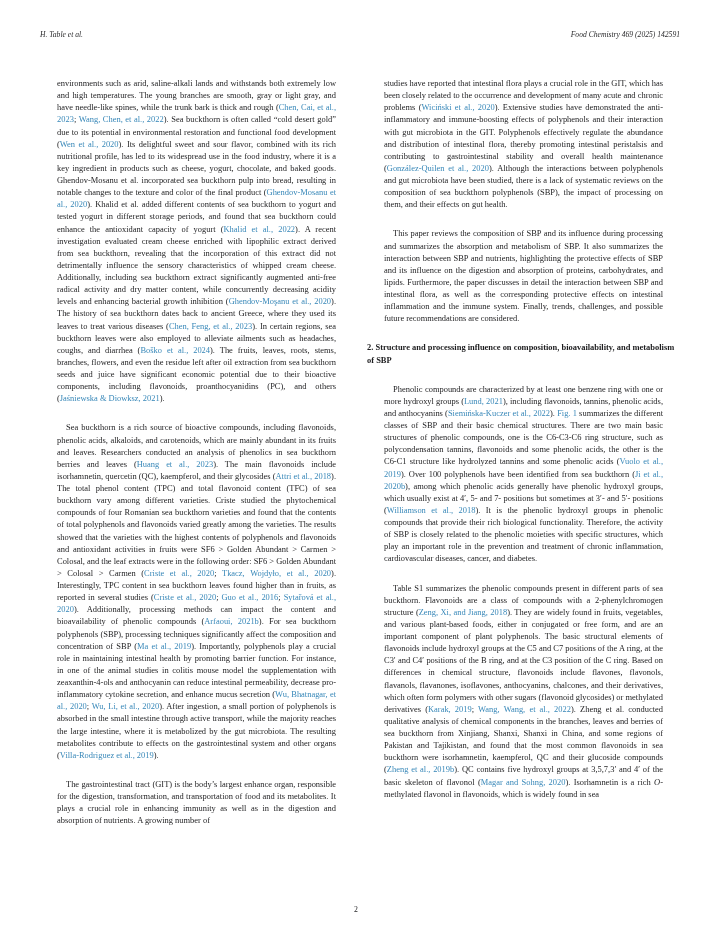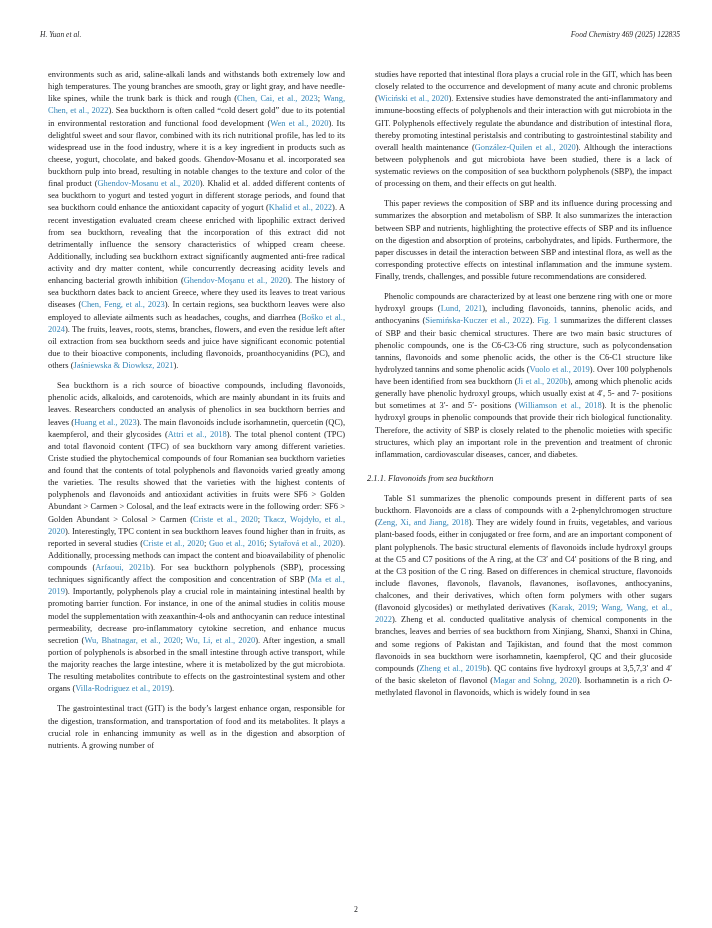--- a/index.html
+++ b/index.html
@@ -20,21 +20,21 @@
     font-style:italic; font-size:7.6px; color:#2a2a2c;
     margin-bottom:21px;
   }
   .columns { display:flex; gap:14px; }
   .col {
     width:313px;
     font-size:8.45px;
     line-height:12.12px;
     text-align:justify;
   }
-  .col p { margin:8px; }
+  .col p { margin:17px; }
   .col p.indent { text-indent:9px; }
   .cite { color:#3787b8; }
   .em { font-style:italic; }
   h2.sec {
     font-size:8.45px; line-height:12.12px;
     font-weight:bold; margin:12px 0 12px 0; text-align:left;
   }
   h3.subsec {
     font-size:8.45px; line-height:12.12px;
     font-style:italic; font-weight:normal; margin:12px 0 12px 0; text-align:left;
@@ -43,35 +43,35 @@
   .footer {
     position:absolute; left:0; bottom:14px; width:712px;
     text-align:center; font-size:7.8px; color:#1d1d1f;
   }
 </style>
 </head>
 <body>
 
 <div class="page">
   <div class="runhead">
-    <span>H. Yuan et al.</span>
-    <span>Food Chemistry 469 (2025) 122835</span>
+    <span>H. Table et al.</span>
+    <span>Food Chemistry 469 (2025) 142591</span>
   </div>
 
   <div class="columns">
     <div class="col" id="col-left">
         <p><span>environments such as arid, saline-alkali lands and withstands both extremely low and high temperatures. The young branches are smooth, gray or light gray, and have needle-like spines, while the trunk bark is thick and rough (</span><span class="cite">Chen, Cai, et al., 2023</span><span>; </span><span class="cite">Wang, Chen, et al., 2022</span><span>). Sea buckthorn is often called “cold desert gold” due to its potential in environmental restoration and functional food development (</span><span class="cite">Wen et al., 2020</span><span>). Its delightful sweet and sour flavor, combined with its rich nutritional profile, has led to its widespread use in the food industry, where it is a key ingredient in products such as cheese, yogurt, chocolate, and baked goods. Ghendov-Mosanu et al. incorporated sea buckthorn pulp into bread, resulting in notable changes to the texture and color of the final product (</span><span class="cite">Ghendov-Mosanu et al., 2020</span><span>). Khalid et al. added different contents of sea buckthorn to yogurt and tested yogurt in different storage periods, and found that sea buckthorn could enhance the antioxidant capacity of yogurt (</span><span class="cite">Khalid et al., 2022</span><span>). A recent investigation evaluated cream cheese enriched with lipophilic extract derived from sea buckthorn, revealing that the incorporation of this extract did not detrimentally influence the sensory characteristics of whipped cream cheese. Additionally, including sea buckthorn extract significantly augmented anti-free radical activity and dry matter content, while concurrently decreasing acidity levels and enhancing bacterial growth inhibition (</span><span class="cite">Ghendov-Moşanu et al., 2020</span><span>). The history of sea buckthorn dates back to ancient Greece, where they used its leaves to treat various diseases (</span><span class="cite">Chen, Feng, et al., 2023</span><span>). In certain regions, sea buckthorn leaves were also employed to alleviate ailments such as headaches, coughs, and diarrhea (</span><span class="cite">Boško et al., 2024</span><span>). The fruits, leaves, roots, stems, branches, flowers, and even the residue left after oil extraction from sea buckthorn seeds and juice have significant economic potential due to their bioactive components, including flavonoids, proanthocyanidins (PC), and others (</span><span class="cite">Jaśniewska &amp; Diowksz, 2021</span><span>).</span></p>
         <p class="indent"><span>Sea buckthorn is a rich source of bioactive compounds, including flavonoids, phenolic acids, alkaloids, and carotenoids, which are mainly abundant in its fruits and leaves. Researchers conducted an analysis of phenolics in sea buckthorn berries and leaves (</span><span class="cite">Huang et al., 2023</span><span>). The main flavonoids include isorhamnetin, quercetin (QC), kaempferol, and their glycosides (</span><span class="cite">Attri et al., 2018</span><span>). The total phenol content (TPC) and total flavonoid content (TFC) of sea buckthorn vary among different varieties. Criste studied the phytochemical compounds of four Romanian sea buckthorn varieties and found that the contents of total polyphenols and flavonoids varied greatly among the varieties. The results showed that the varieties with the highest contents of polyphenols and flavonoids and antioxidant activities in fruits were SF6 &gt; Golden Abundant &gt; Carmen &gt; Colosal, and the leaf extracts were in the following order: SF6 &gt; Golden Abundant &gt; Colosal &gt; Carmen (</span><span class="cite">Criste et al., 2020</span><span>; </span><span class="cite">Tkacz, Wojdyło, et al., 2020</span><span>). Interestingly, TPC content in sea buckthorn leaves found higher than in fruits, as reported in several studies (</span><span class="cite">Criste et al., 2020</span><span>; </span><span class="cite">Guo et al., 2016</span><span>; </span><span class="cite">Sytařová et al., 2020</span><span>). Additionally, processing methods can impact the content and bioavailability of phenolic compounds (</span><span class="cite">Arfaoui, 2021b</span><span>). For sea buckthorn polyphenols (SBP), processing techniques significantly affect the composition and concentration of SBP (</span><span class="cite">Ma et al., 2019</span><span>). Importantly, polyphenols play a crucial role in maintaining intestinal health by promoting barrier function. For instance, in one of the animal studies in colitis mouse model the supplementation with zeaxanthin-4-ols and anthocyanin can reduce intestinal permeability, decrease pro-inflammatory cytokine secretion, and enhance mucus secretion (</span><span class="cite">Wu, Bhatnagar, et al., 2020</span><span>; </span><span class="cite">Wu, Li, et al., 2020</span><span>). After ingestion, a small portion of polyphenols is absorbed in the small intestine through active transport, while the majority reaches the large intestine, where it is metabolized by the gut microbiota. The resulting metabolites contribute to effects on the gastrointestinal system and other organs (</span><span class="cite">Villa-Rodriguez et al., 2019</span><span>).</span></p>
         <p class="indent"><span>The gastrointestinal tract (GIT) is the body’s largest enhance organ, responsible for the digestion, transformation, and transportation of food and its metabolites. It plays a crucial role in enhancing immunity as well as in the digestion and absorption of nutrients. A growing number of</span></p>
       </div>
     <div class="col" id="col-right">
         <p><span>studies have reported that intestinal flora plays a crucial role in the GIT, which has been closely related to the occurrence and development of many acute and chronic problems (</span><span class="cite">Wiciński et al., 2020</span><span>). Extensive studies have demonstrated the anti-inflammatory and immune-boosting effects of polyphenols and their interaction with gut microbiota in the GIT. Polyphenols effectively regulate the abundance and distribution of intestinal flora, thereby promoting intestinal peristalsis and contributing to gastrointestinal stability and overall health maintenance (</span><span class="cite">González-Quilen et al., 2020</span><span>). Although the interactions between polyphenols and gut microbiota have been studied, there is a lack of systematic reviews on the composition of sea buckthorn polyphenols (SBP), the impact of processing on them, and their effects on gut health.</span></p>
         <p class="indent"><span>This paper reviews the composition of SBP and its influence during processing and summarizes the absorption and metabolism of SBP. It also summarizes the interaction between SBP and nutrients, highlighting the protective effects of SBP and its influence on the digestion and absorption of proteins, carbohydrates, and lipids. Furthermore, the paper discusses in detail the interaction between SBP and intestinal flora, as well as the corresponding protective effects on intestinal inflammation and the immune system. Finally, trends, challenges, and possible future recommendations are considered.</span></p>
+        <h2 class="sec"><span>2. Structure and processing influence on composition, bioavailability, and metabolism of SBP</span></h2>
         <p class="indent"><span>Phenolic compounds are characterized by at least one benzene ring with one or more hydroxyl groups (</span><span class="cite">Lund, 2021</span><span>), including flavonoids, tannins, phenolic acids, and anthocyanins (</span><span class="cite">Siemińska-Kuczer et al., 2022</span><span>). </span><span class="cite">Fig. 1</span><span> summarizes the different classes of SBP and their basic chemical structures. There are two main basic structures of phenolic compounds, one is the C6-C3-C6 ring structure, such as polycondensation tannins, flavonoids and some phenolic acids, the other is the C6-C1 structure like hydrolyzed tannins and some phenolic acids (</span><span class="cite">Vuolo et al., 2019</span><span>). Over 100 polyphenols have been identified from sea buckthorn (</span><span class="cite">Ji et al., 2020b</span><span>), among which phenolic acids generally have phenolic hydroxyl groups, which usually exist at 4′, 5- and 7- positions but sometimes at 3′- and 5′- positions (</span><span class="cite">Williamson et al., 2018</span><span>). It is the phenolic hydroxyl groups in phenolic compounds that provide their rich biological functionality. Therefore, the activity of SBP is closely related to the phenolic moieties with specific structures, which play an important role in the prevention and treatment of chronic inflammation, cardiovascular diseases, cancer, and diabetes.</span></p>
-        <h3 class="subsec tight"><span>2.1.1. Flavonoids from sea buckthorn</span></h3>
         <p class="indent"><span>Table S1 summarizes the phenolic compounds present in different parts of sea buckthorn. Flavonoids are a class of compounds with a 2-phenylchromogen structure (</span><span class="cite">Zeng, Xi, and Jiang, 2018</span><span>). They are widely found in fruits, vegetables, and various plant-based foods, either in conjugated or free form, and are an important component of plant polyphenols. The basic structural elements of flavonoids include hydroxyl groups at the C5 and C7 positions of the A ring, at the C3′ and C4′ positions of the B ring, and at the C3 position of the C ring. Based on differences in chemical structure, flavonoids include flavones, flavonols, flavanols, flavanones, isoflavones, anthocyanins, chalcones, and their derivatives, which often form polymers with other sugars (flavonoid glycosides) or methylated derivatives (</span><span class="cite">Karak, 2019</span><span>; </span><span class="cite">Wang, Wang, et al., 2022</span><span>). Zheng et al. conducted qualitative analysis of chemical components in the branches, leaves and berries of sea buckthorn from Xinjiang, Shanxi, Shanxi in China, and some regions of Pakistan and Tajikistan, and found that the most common flavonoids in sea buckthorn were isorhamnetin, kaempferol, QC and their glucoside compounds (</span><span class="cite">Zheng et al., 2019b</span><span>). QC contains five hydroxyl groups at 3,5,7,3′ and 4′ of the basic skeleton of flavonol (</span><span class="cite">Magar and Sohng, 2020</span><span>). Isorhamnetin is a rich </span><span class="em">O</span><span>-methylated flavonol in flavonoids, which is widely found in sea</span></p>
       </div>
   </div>
 
   <div class="footer">
     <span>2</span>
   </div>
 </div>
 
 </body></html>

